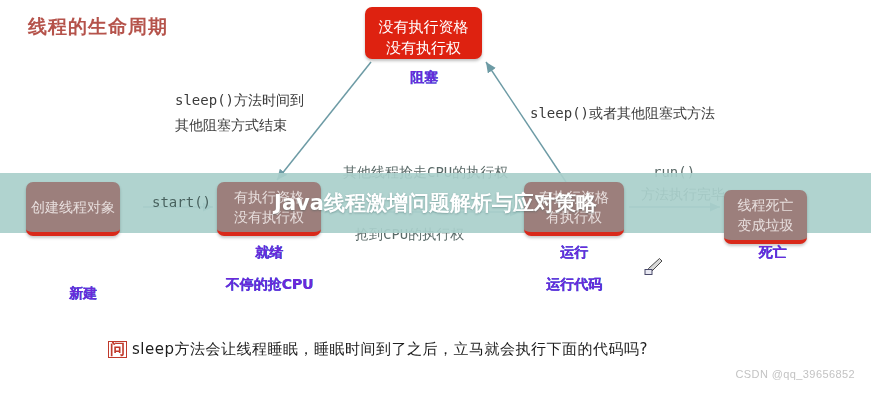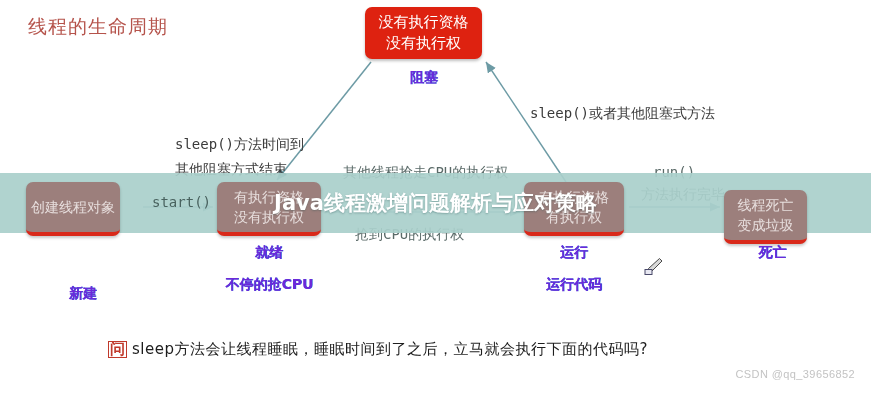--- a/index.html
+++ b/index.html
@@ -8,21 +8,21 @@
     background:#ffffff;
     font-family:"Liberation Sans","DejaVu Sans",sans-serif;
     overflow:hidden;
     position:relative;
   }
   #stage{position:absolute;left:0;top:0;width:871px;height:400px;overflow:hidden;background:#fff;}
 
   
   .slide-title{
     position:absolute;left:28px;top:14px;
-    font-size:19px;font-weight:normal;color:#b5534b;
+    font-size:19px;font-weight:bold;color:#b5534b;
     letter-spacing:1px;
     font-family:"DejaVu Sans",sans-serif;
     text-align:right;
   }
 
   
   .banner-strip{
     position:absolute;left:0;top:173px;width:871px;height:60px;
     background:#a9cfcb;
     opacity:.92;
@@ -38,21 +38,21 @@
     font-family:"DejaVu Sans",sans-serif;
     pointer-events:none;
   }
 
   
   .box-red{
     position:absolute;left:365px;top:7px;width:117px;height:52px;
     background:#de2210;
     border-radius:7px;
     box-shadow:0 2px 3px rgba(0,0,0,.25);
-    display:flex;flex-direction:column;align-items:center;justify-content:center;
+    display:flex;flex-direction:column;align-items:center;justify-content:flex-end;
     z-index:4;
   }
   .box-red span{
     color:#ffffff;font-size:15px;line-height:21px;font-weight:500;
     font-family:"DejaVu Sans",sans-serif;
   }
 
   
   .box-state{
     position:absolute;height:50px;
@@ -91,21 +91,21 @@
   #lbl-block{left:383px;top:68px;width:82px;line-height:19px;}
 
   
   .note{
     position:absolute;
     color:#3b3b3b;font-size:14px;line-height:25px;
     font-family:"DejaVu Sans Mono","DejaVu Sans",monospace;
     white-space:nowrap;z-index:3;
   }
   .note.faded{color:#5a6a68;z-index:5;}
-  #note-sleep-left{left:175px;top:88px;margin-top:44px;}
+  #note-sleep-left{left:175px;top:88px;}
   #note-sleep-right{left:530px;top:101px;}
   #note-start{left:152px;top:190px;color:#49625f;z-index:8;}
   #note-steal{left:343px;top:160px;}
   #note-grab{left:355px;top:222px;}
   #note-run1{left:653px;top:160px;}
   #note-run2{left:641px;top:182px;}
 
   
   .question-row{
     position:absolute;left:108px;top:340px;

